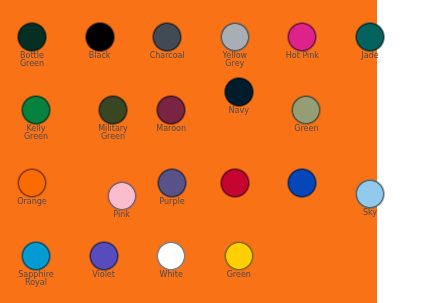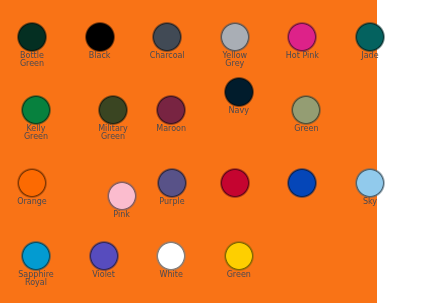--- a/index.html
+++ b/index.html
@@ -75,21 +75,21 @@
     <div class="swatch" style="left: 156px; top: 167px;">
       <div class="dot" style="background: radial-gradient(circle closest-side, rgb(88, 82, 136) 0%, rgb(88, 82, 136) 78%, rgb(44, 41, 68) 83%, rgb(44, 41, 68) 84%, rgba(44, 41, 68, 0) 96%);"></div>
       <div class="label">Purple</div>
     </div>
     <div class="swatch" style="left: 218.8px; top: 167px;">
       <div class="dot" style="background: radial-gradient(circle closest-side, rgb(197, 4, 48) 0%, rgb(197, 4, 48) 78%, rgb(99, 2, 24) 83%, rgb(99, 2, 24) 84%, rgba(99, 2, 24, 0) 96%);"></div>
     </div>
     <div class="swatch" style="left: 286.4px; top: 167px;">
       <div class="dot" style="background: radial-gradient(circle closest-side, rgb(5, 70, 184) 0%, rgb(5, 70, 184) 78%, rgb(3, 35, 92) 83%, rgb(3, 35, 92) 84%, rgba(3, 35, 92, 0) 96%);"></div>
     </div>
-    <div class="swatch" style="left: 354px; top: 167px;">
+    <div class="swatch" style="left: 354px; top: 178px;">
       <div class="dot" style="background: radial-gradient(circle closest-side, rgb(145, 202, 236) 0%, rgb(145, 202, 236) 78%, rgb(73, 101, 118) 83%, rgb(73, 101, 118) 84%, rgba(73, 101, 118, 0) 96%);"></div>
       <div class="label">Sky</div>
     </div>
     <div class="swatch" style="left: 20px; top: 240px;">
       <div class="dot" style="background: radial-gradient(circle closest-side, rgb(3, 155, 209) 0%, rgb(3, 155, 209) 78%, rgb(2, 78, 105) 83%, rgb(2, 78, 105) 84%, rgba(2, 78, 105, 0) 96%);"></div>
       <div class="label">Sapphire
 Royal</div>
     </div>
     <div class="swatch" style="left: 87.6px; top: 240px;">
       <div class="dot" style="background: radial-gradient(circle closest-side, rgb(87, 76, 190) 0%, rgb(87, 76, 190) 78%, rgb(44, 38, 95) 83%, rgb(44, 38, 95) 84%, rgba(44, 38, 95, 0) 96%);"></div>

